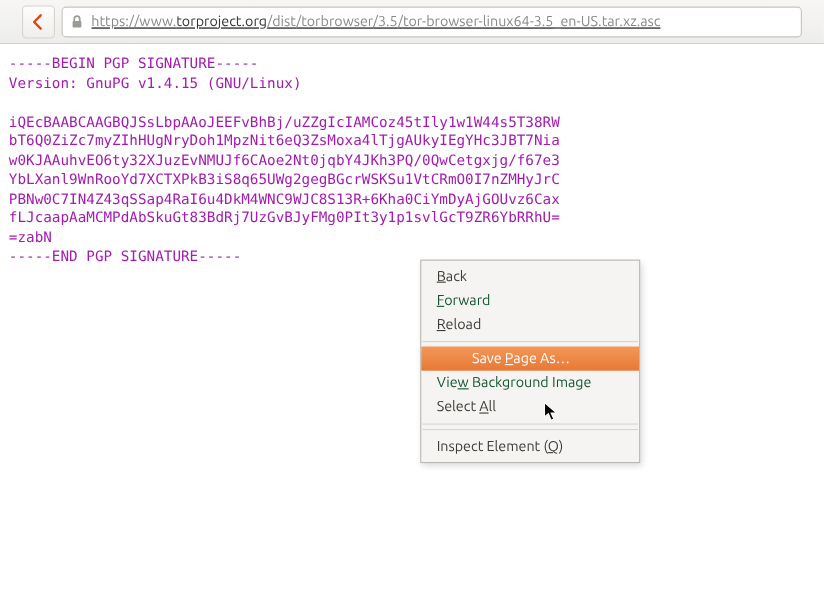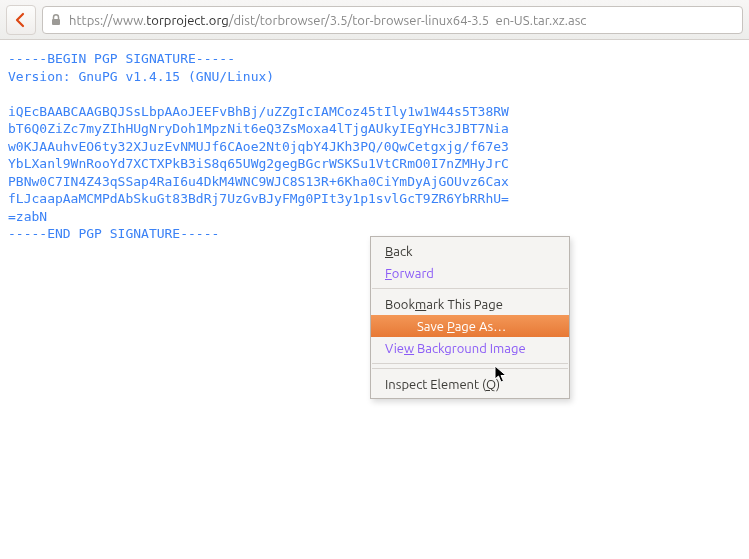--- a/index.html
+++ b/index.html
@@ -4,22 +4,23 @@
 <style>
 * { margin: 0; padding: 0; box-sizing: border-box; }
 body { font-family: Ubuntu, "Liberation Sans", sans-serif; background: #fff; width: 749px; height: 559px; overflow: hidden; position: relative; }
 
 .toolbar {
   display: flex;
   align-items: center;
   height: 40px;
   background: linear-gradient(to bottom, #f7f6f5, #ededeb);
   border-bottom: 1px solid #d4d0cc;
-  padding: 4px 6px;
+  padding: 4px 20px;
   gap: 6px;
+  text-decoration: underline;
 }
 .back-btn {
   width: 30px; height: 30px;
   border: 1px solid #d8d3cf;
   border-radius: 4px;
   background: linear-gradient(to bottom, #fdfdfc, #f0eeec);
   display: flex; align-items: center; justify-content: center;
   cursor: pointer;
 }
 .back-btn svg { width: 16px; height: 16px; }
@@ -41,43 +42,43 @@
 }
 .lock-icon { width: 14px; height: 14px; flex-shrink: 0; }
 .url-text { flex: 1; color: #888; overflow: hidden; }
 .url-text .host { color: #333; }
 
 .content {
   padding: 10px 8px;
   font-family: "DejaVu Sans Mono", "Liberation Mono", monospace;
   font-size: 13px;
   line-height: 1.35;
-  color: #3b82f6;
+  color: #a21caf;
   white-space: pre;
   word-break: break-all;
 }
 
 .context-menu {
   position: absolute;
-  left: 370px;
+  left: 382px;
   top: 236px;
   width: 200px;
   background: #f5f4f2;
   border: 1px solid #bbb6b1;
   box-shadow: 2px 3px 6px rgba(0,0,0,0.15);
   padding: 3px 0;
   font-size: 13px;
 }
 .context-menu .item {
   padding: 4px 14px;
   color: #3c3b37;
   cursor: pointer;
 }
 .context-menu .item.disabled {
-  color: #8b5cf6;
+  color: #14532d;
   cursor: default;
 }
 .context-menu .item.highlight {
   background: linear-gradient(to bottom, #f39757, #e77936);
   color: #fff;
   padding-left: 46px;
 }
 .context-menu .sep {
   height: 1px;
   background: #d7d3cf;
@@ -121,24 +122,25 @@
 <span>w0KJAAuhvEO6ty32XJuzEvNMUJf6CAoe2Nt0jqbY4JKh3PQ/0QwCetgxjg/f67e3</span>
 <span>YbLXanl9WnRooYd7XCTXPkB3iS8q65UWg2gegBGcrWSKSu1VtCRmO0I7nZMHyJrC</span>
 <span>PBNw0C7IN4Z43qSSap4RaI6u4DkM4WNC9WJC8S13R+6Kha0CiYmDyAjGOUvz6Cax</span>
 <span>fLJcaapAaMCMPdAbSkuGt83BdRj7UzGvBJyFMg0PIt3y1p1svlGcT9ZR6YbRRhU=</span>
 <span>=zabN</span>
 <span>-----END PGP SIGNATURE-----</span></div>
 
 <div class="context-menu">
   <div class="item"><span class="uline">B</span><span>ack</span></div>
   <div class="item disabled"><span class="uline">F</span><span>orward</span></div>
+  <div class="item"><span class="uline">R</span><span>eload</span></div>
   <div class="sep"></div>
-  <div class="item">Book<span class="uline">m</span>ark This Page</div>
   <div class="item highlight">Save <span class="uline">P</span>age As…</div>
   <div class="item disabled">Vie<span class="uline">w</span> Background Image</div>
+  <div class="item">Select <span class="uline">A</span>ll</div>
   <div class="sep"></div>
   <div class="sep"></div>
   <div class="item">Inspect Element (<span class="uline">Q</span>)</div>
 </div>
 
 <svg class="cursor" viewBox="0 0 16 20">
   <path d="M1 1 L1 14 L4.5 11 L7 17 L9.5 16 L7 10.5 L12 10.5 Z" fill="#000" stroke="#fff" stroke-width="1"></path>
 </svg>
 
 </body></html>

